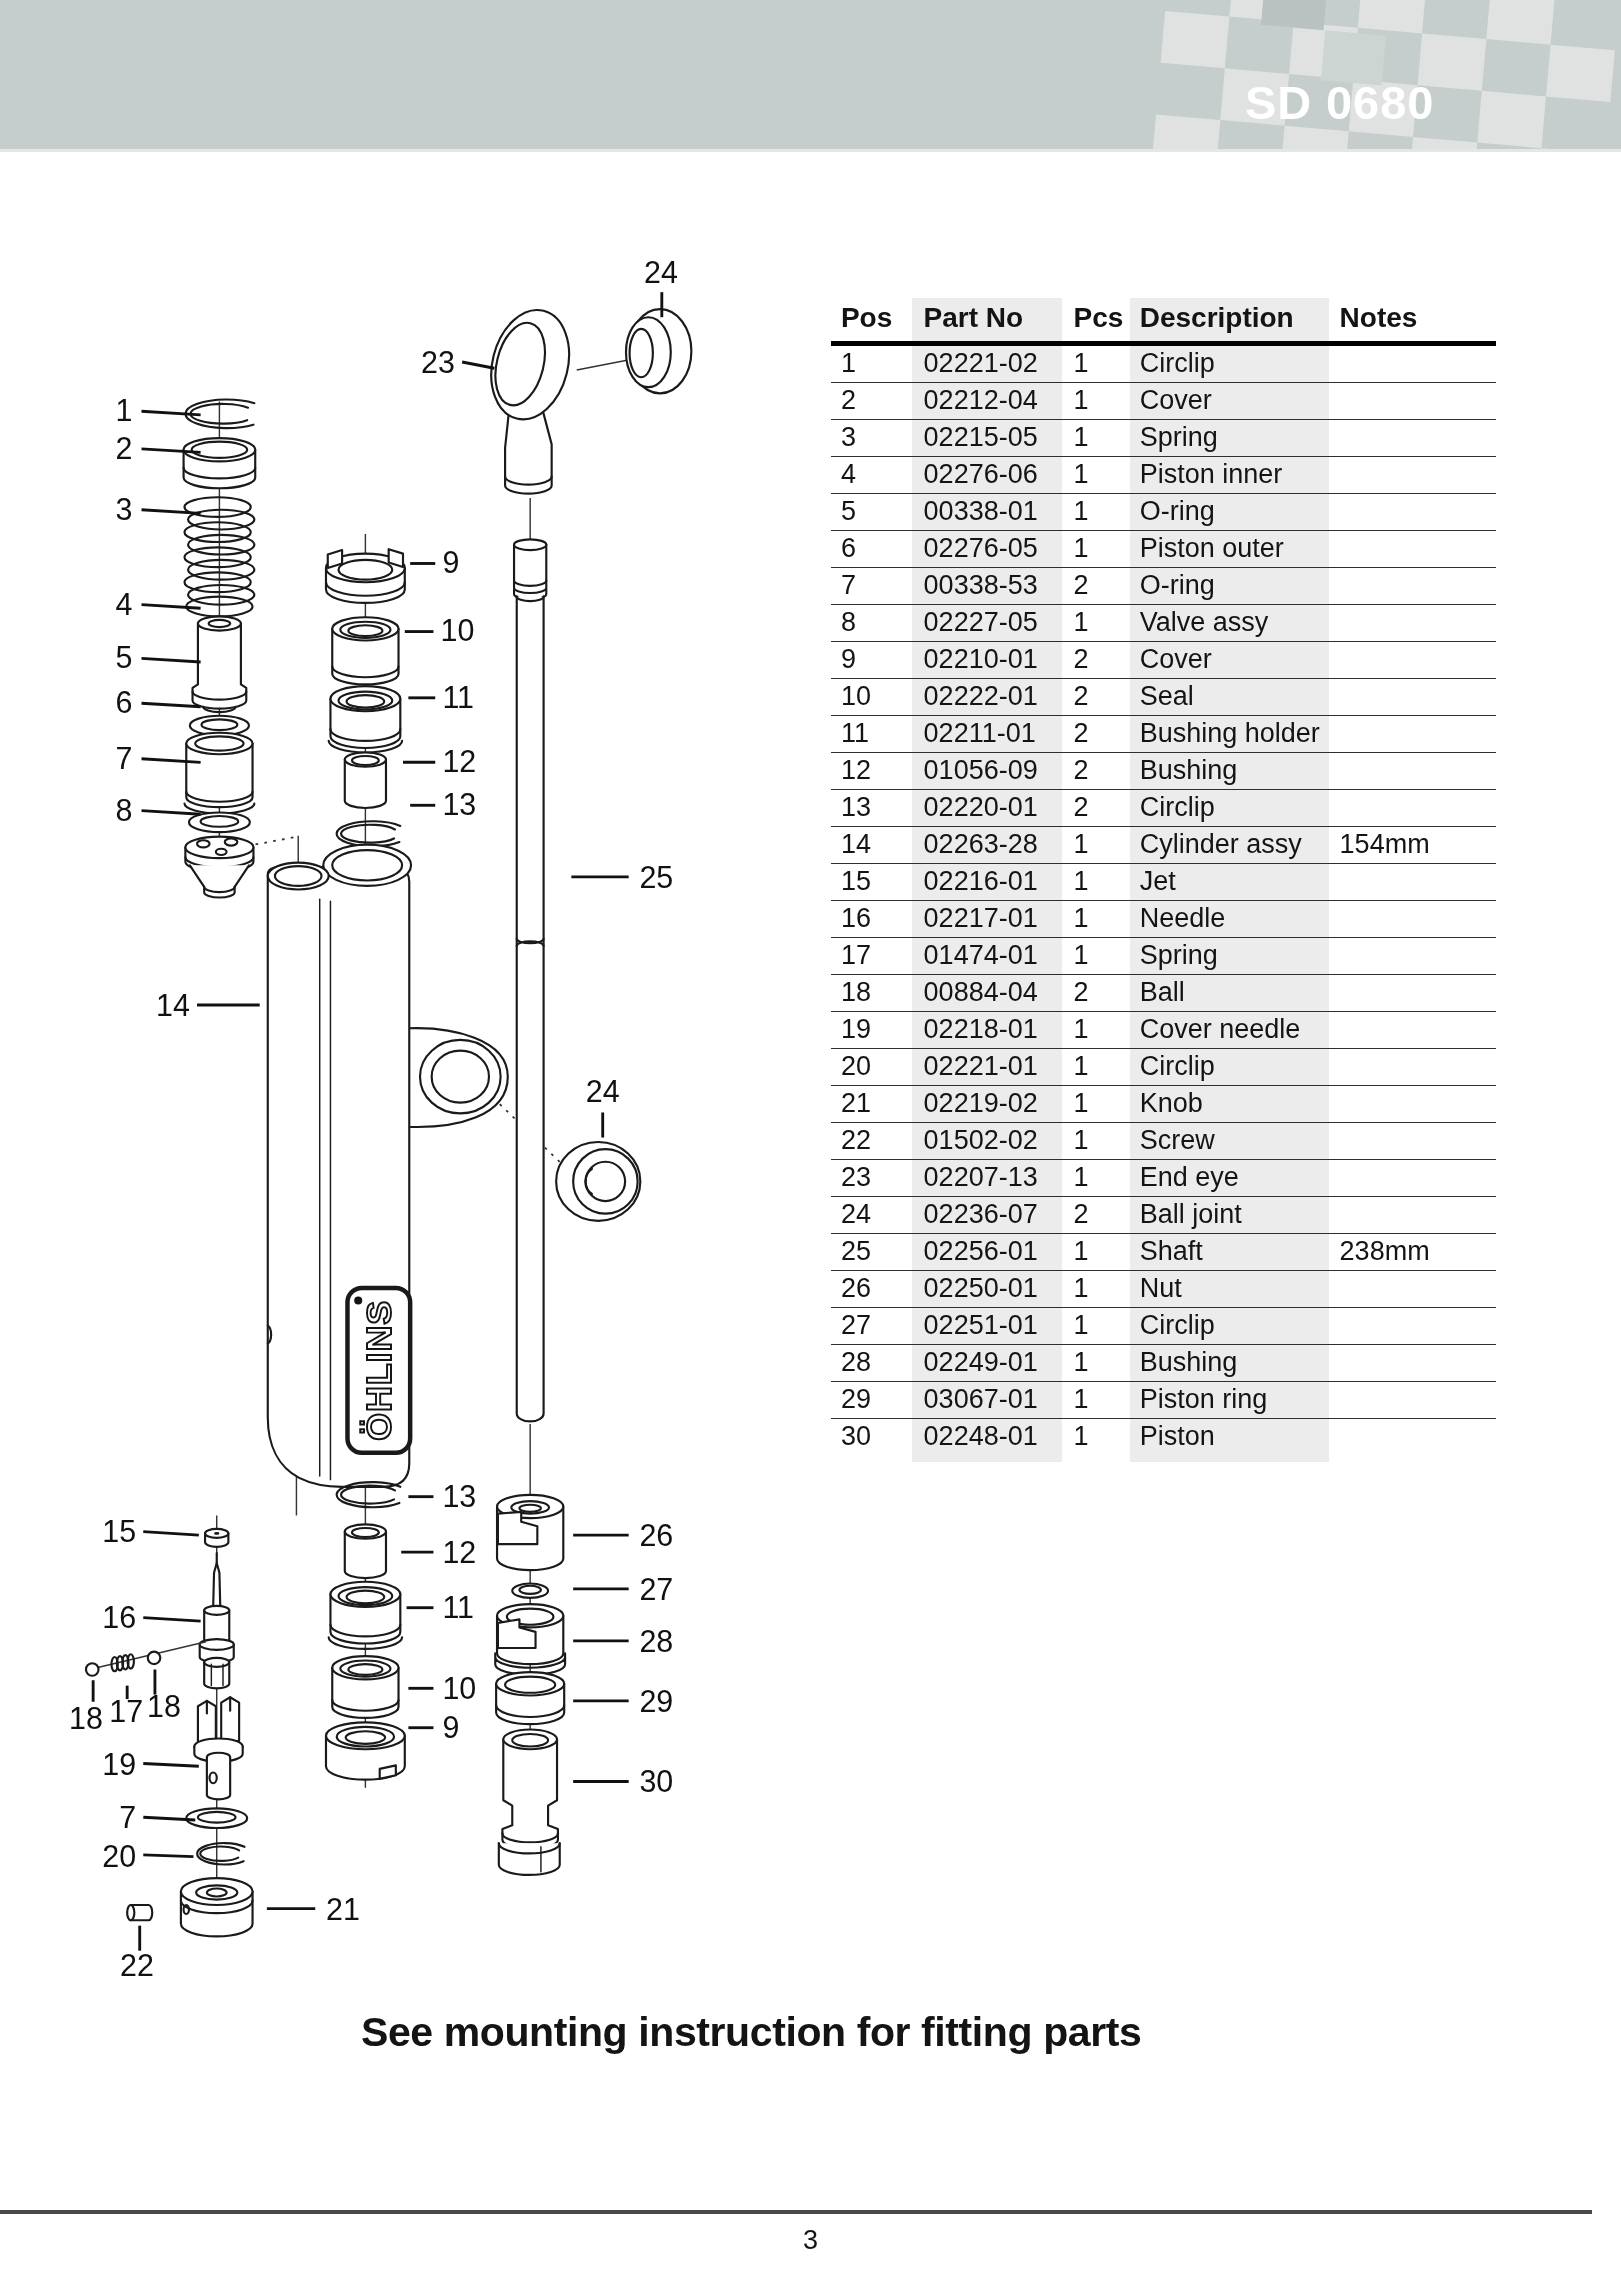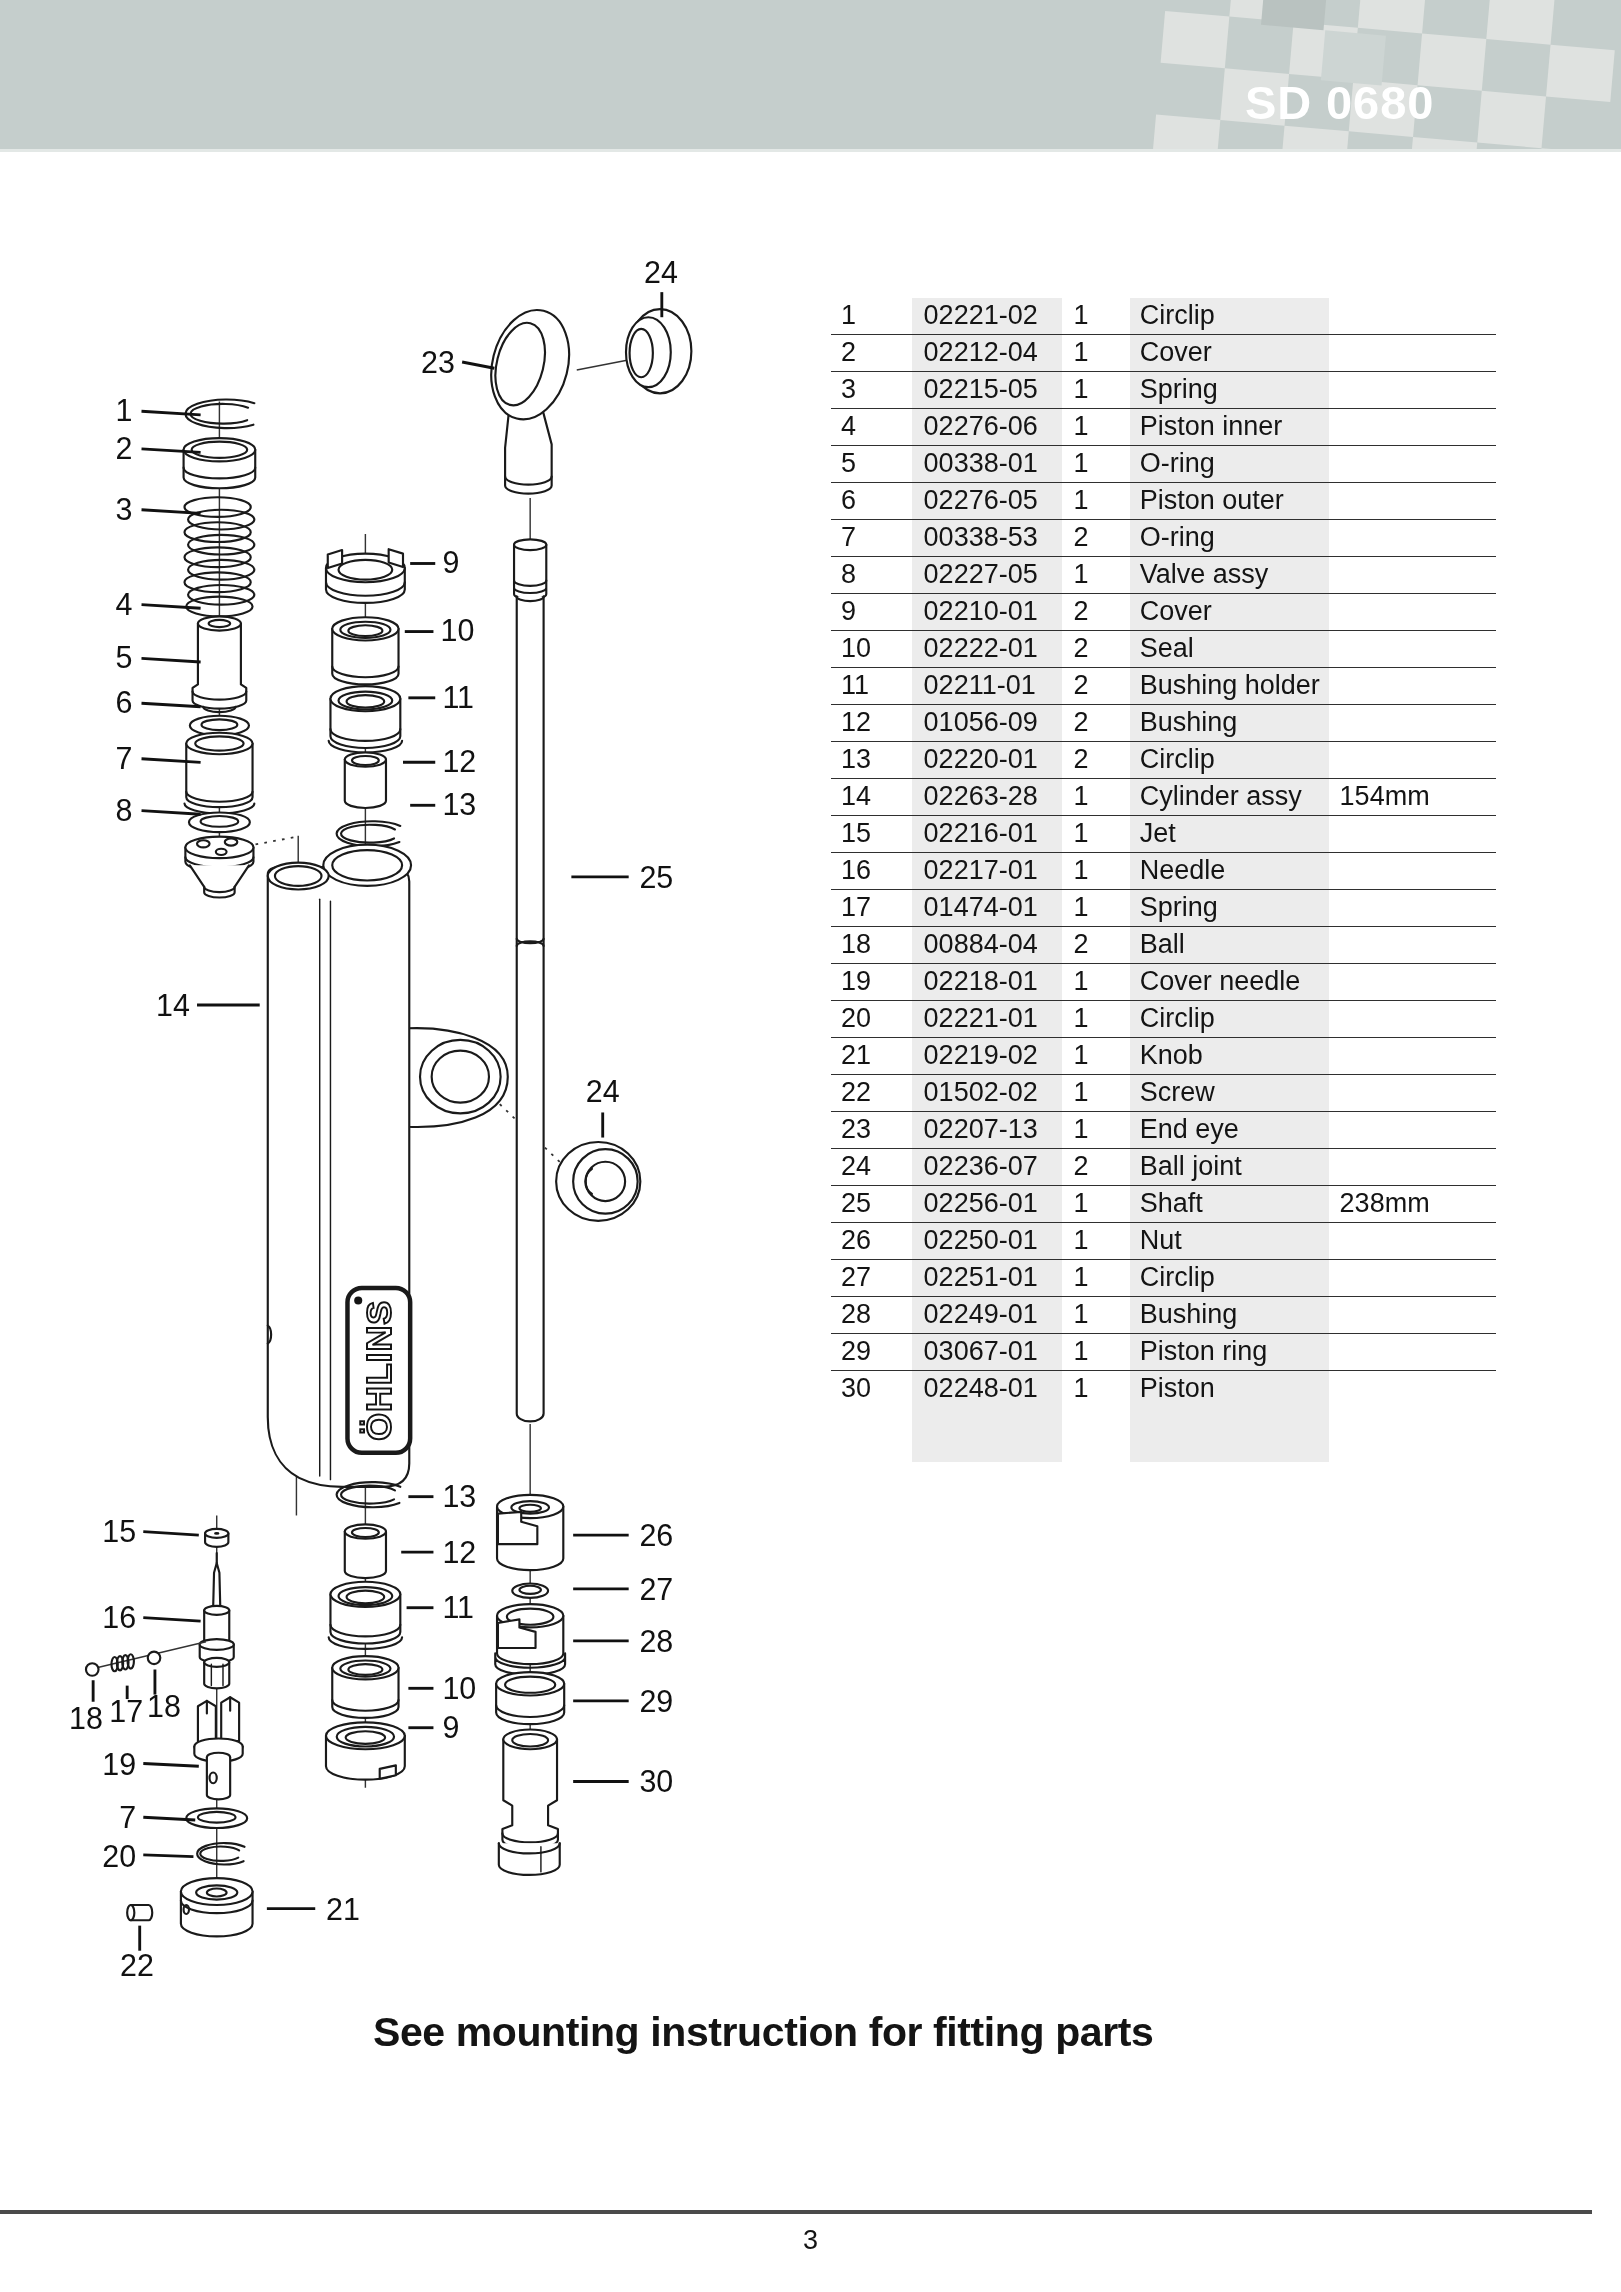--- a/index.html
+++ b/index.html
@@ -23,21 +23,21 @@
   .stripeB{position:absolute;left:299px;top:0;width:199px;height:1164px;background:var(--stripe);}
   .t-head,.t-row{display:grid;grid-template-columns:81px 150px 67px 199px 167px;position:relative;z-index:1;}
   .t-head{height:43px;line-height:39px;font-weight:bold;font-size:28px;border-bottom:5.4px solid #000;}
   .t-row{height:37px;line-height:35px;font-size:27px;border-bottom:1.8px solid #2f2f2f;box-sizing:border-box;}
   .t-row:last-child{border-bottom:none;}
   .c0{padding-left:9.9px;} .c1{padding-left:11.6px;} .c2{padding-left:11.6px;}
   .c3{padding-left:10.7px;} .c4{padding-left:11.6px;}
   .t-row span,.t-head span{white-space:nowrap;overflow:hidden;}
 
   
-  .caption{position:absolute;left:373px;top:2009px;font-size:41px;font-weight:bold;
+  .caption{position:absolute;left:361px;top:2009px;font-size:41px;font-weight:bold;
            letter-spacing:-0.4px;white-space:nowrap;}
   .footer-rule{position:absolute;left:0;top:2210px;width:1592px;height:3.6px;background:var(--rule);}
   .page-num{position:absolute;left:0;top:2225px;width:1621px;text-align:center;font-size:27px;}
 
   
   svg text.callout{font-family:"Liberation Sans",sans-serif;font-size:34px;fill:#111;}
   svg text.logo{font-family:"Liberation Sans",sans-serif;font-size:40px;font-weight:bold;
                 fill:#fff;stroke:#141414;stroke-width:2.2px;letter-spacing:1px;}
   .p{fill:#fff;stroke:#1a1a1a;stroke-width:2.4;stroke-linejoin:round;stroke-linecap:round;}
   .ln{fill:none;stroke:#1a1a1a;stroke-width:2.4;stroke-linejoin:round;stroke-linecap:round;}
@@ -446,20 +446,27 @@
       <text x="364" y="2144" text-anchor="start" class="callout">21</text>
       <text x="153" y="2206" text-anchor="middle" class="callout">22</text>
     </g>
 </svg>
 
 <div class="ptable">
   <div class="stripes">
     <div class="stripeA"></div>
     <div class="stripeB"></div>
   </div>
+  <div class="t-head">
+    <span class="c0">Pos</span>
+    <span class="c1">Part No</span>
+    <span class="c2">Pcs</span>
+    <span class="c3">Description</span>
+    <span class="c4">Notes</span>
+  </div>
   <div id="t-body">
       <div class="t-row">
         <span class="c0">1</span>
         <span class="c1">02221-02</span>
         <span class="c2">1</span>
         <span class="c3">Circlip</span>
         <span class="c4"></span>
       </div>
       <div class="t-row">
         <span class="c0">2</span>

